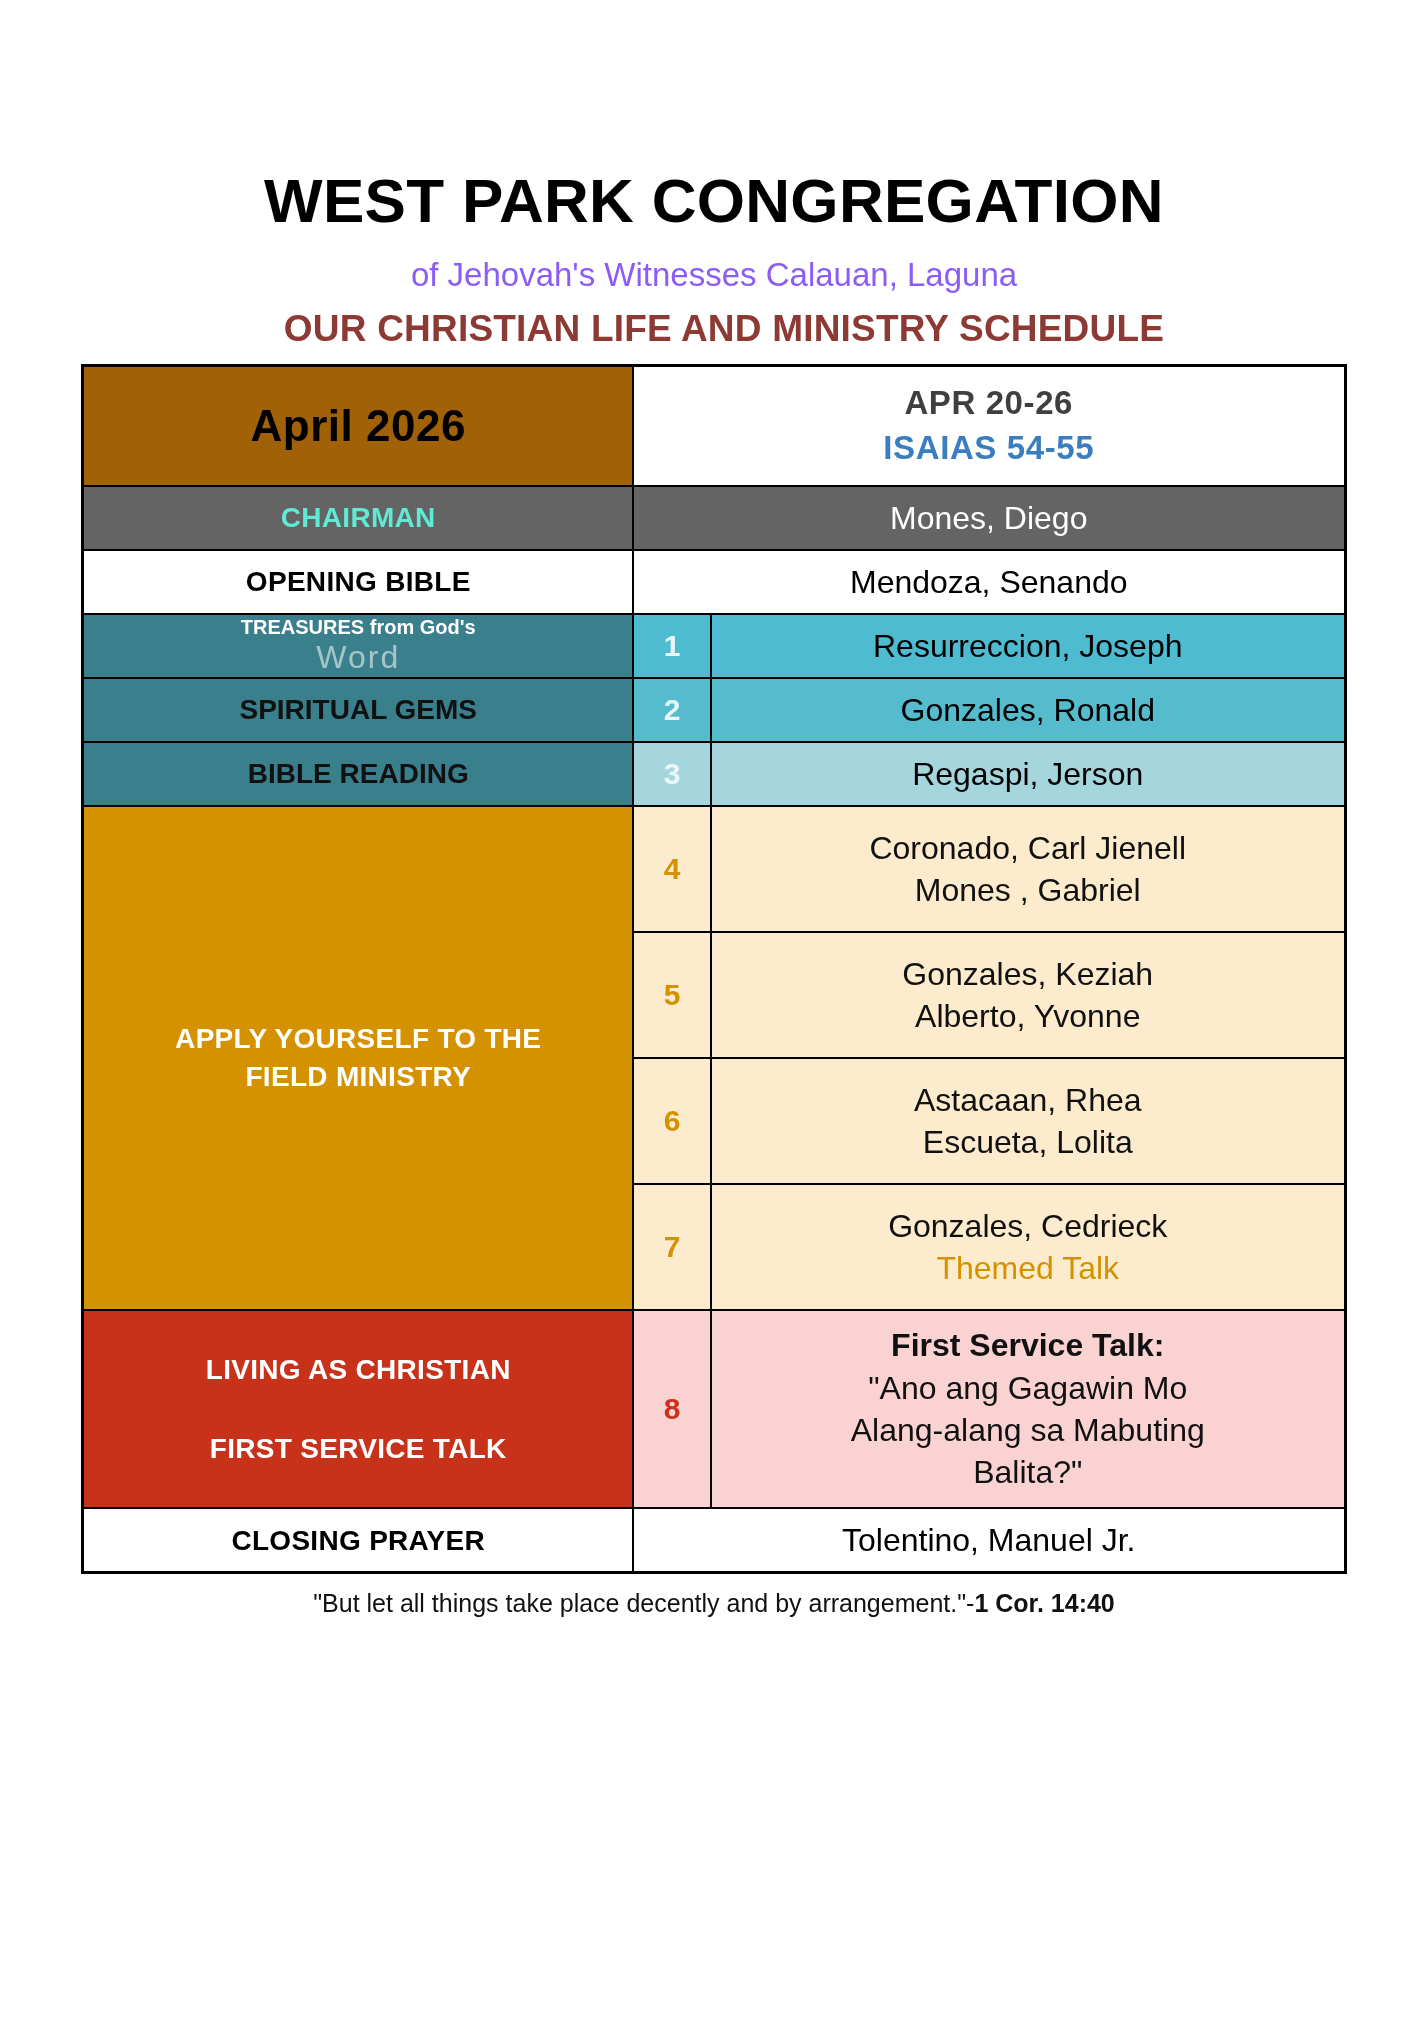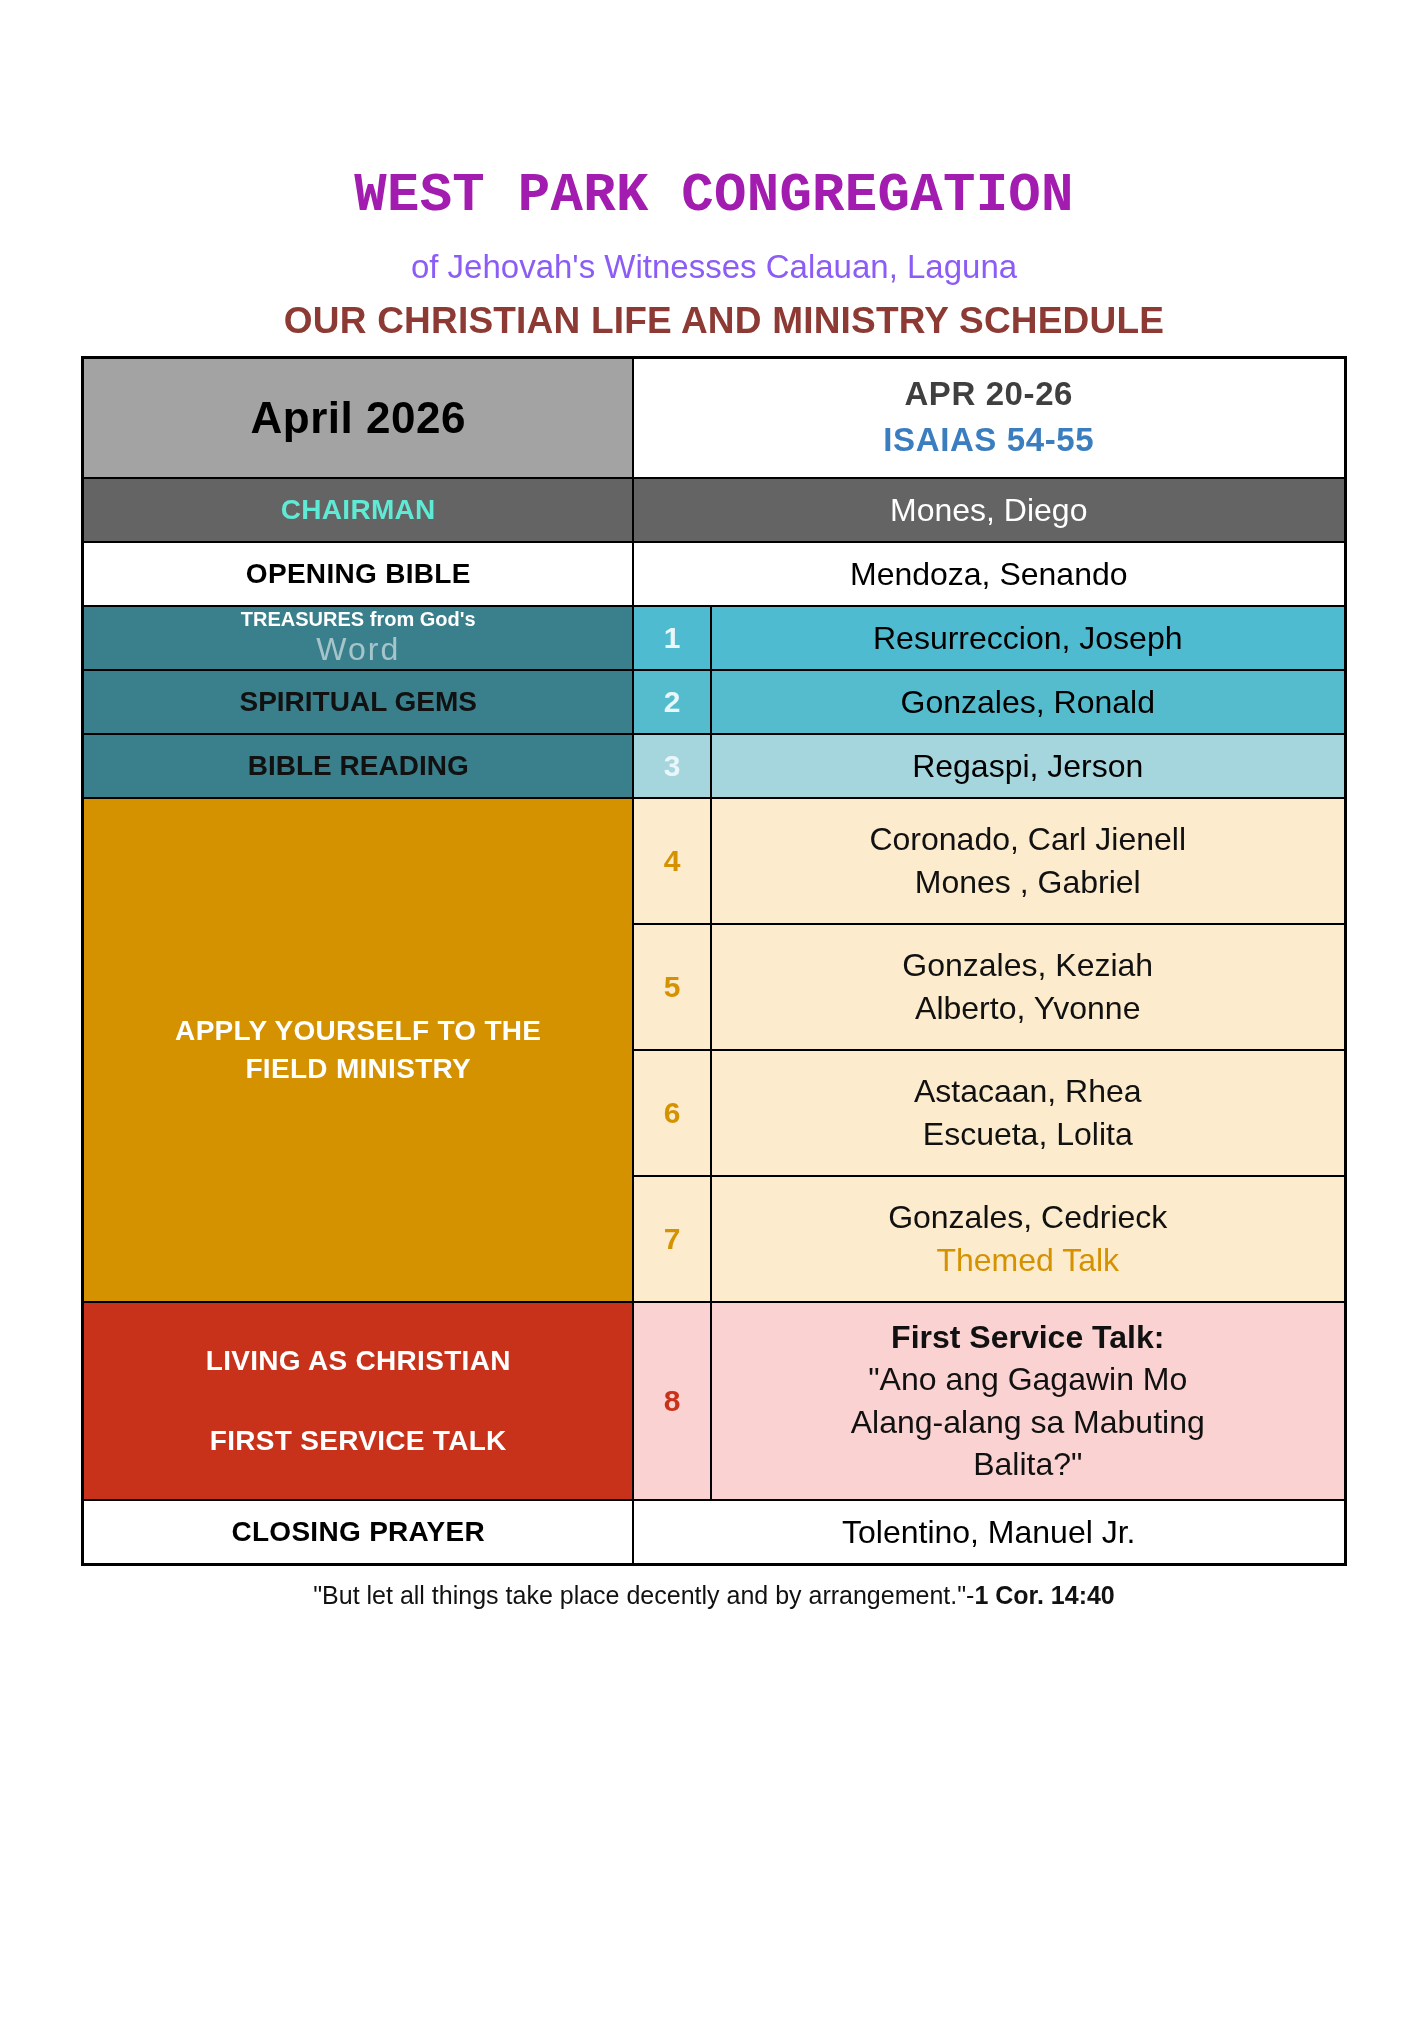--- a/index.html
+++ b/index.html
@@ -21,26 +21,25 @@
     background: #ffffff;
     box-sizing: border-box;
   }
 
   
   .header {
     padding-top: 168px;
     text-align: center;
   }
   .cong-name {
-    font-size: 54px;
+    font-size: 62px;
     font-weight: bold;
     letter-spacing: 0.3px;
     line-height: 1.05;
-    color: #a21caf;
-    font-family: Liberation Mono, monospace;
+    color: #000000;
   }
   .cong-sub {
     font-size: 33px;
     font-weight: normal;
     margin-top: 24px;
     color: #8b5cf6;
     line-height: 1.1;
   }
   .schedule-title {
     font-size: 37px;
@@ -68,21 +67,21 @@
   col.c-label { width: 550px; }
   col.c-num   { width: 78px; }
   col.c-val   { width: 634px; }
 
   
   .cell-month {
     text-align: center;
     font-size: 44px;
     font-weight: bold;
     color: #000000;
-    background: #a3a3a3;
+    background: #a16207;
     height: 118px;
     letter-spacing: 0.5px;
   }
   .cell-week {
     text-align: center;
     background: #ffffff;
     padding: 10px 0 12px 0 !important;
   }
   .week-range {
     font-size: 33px;

